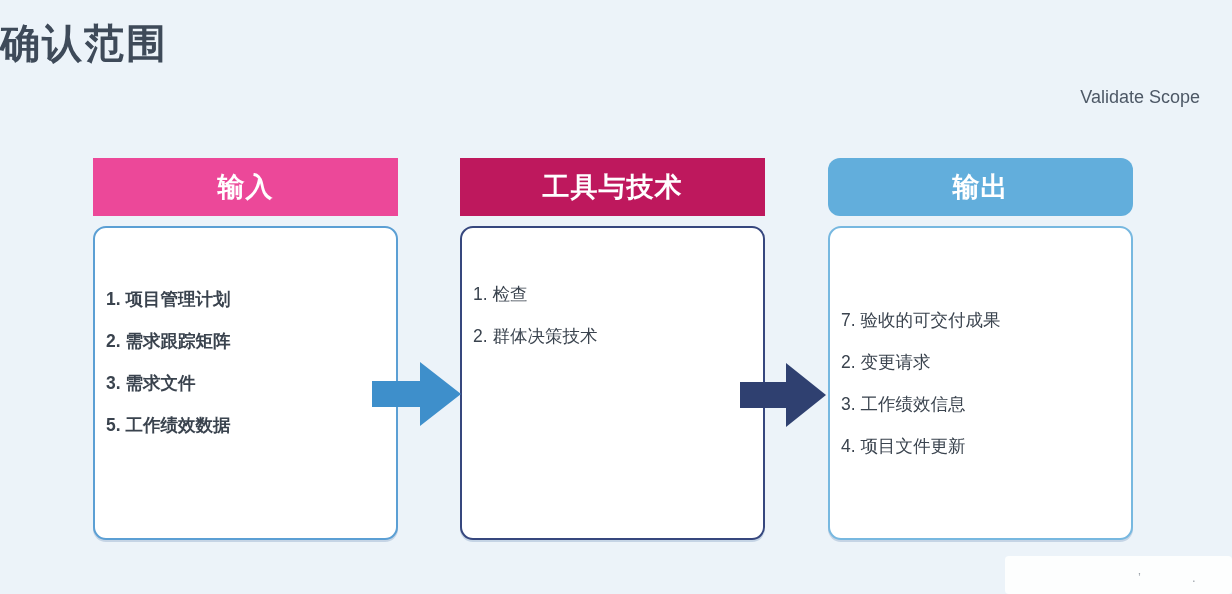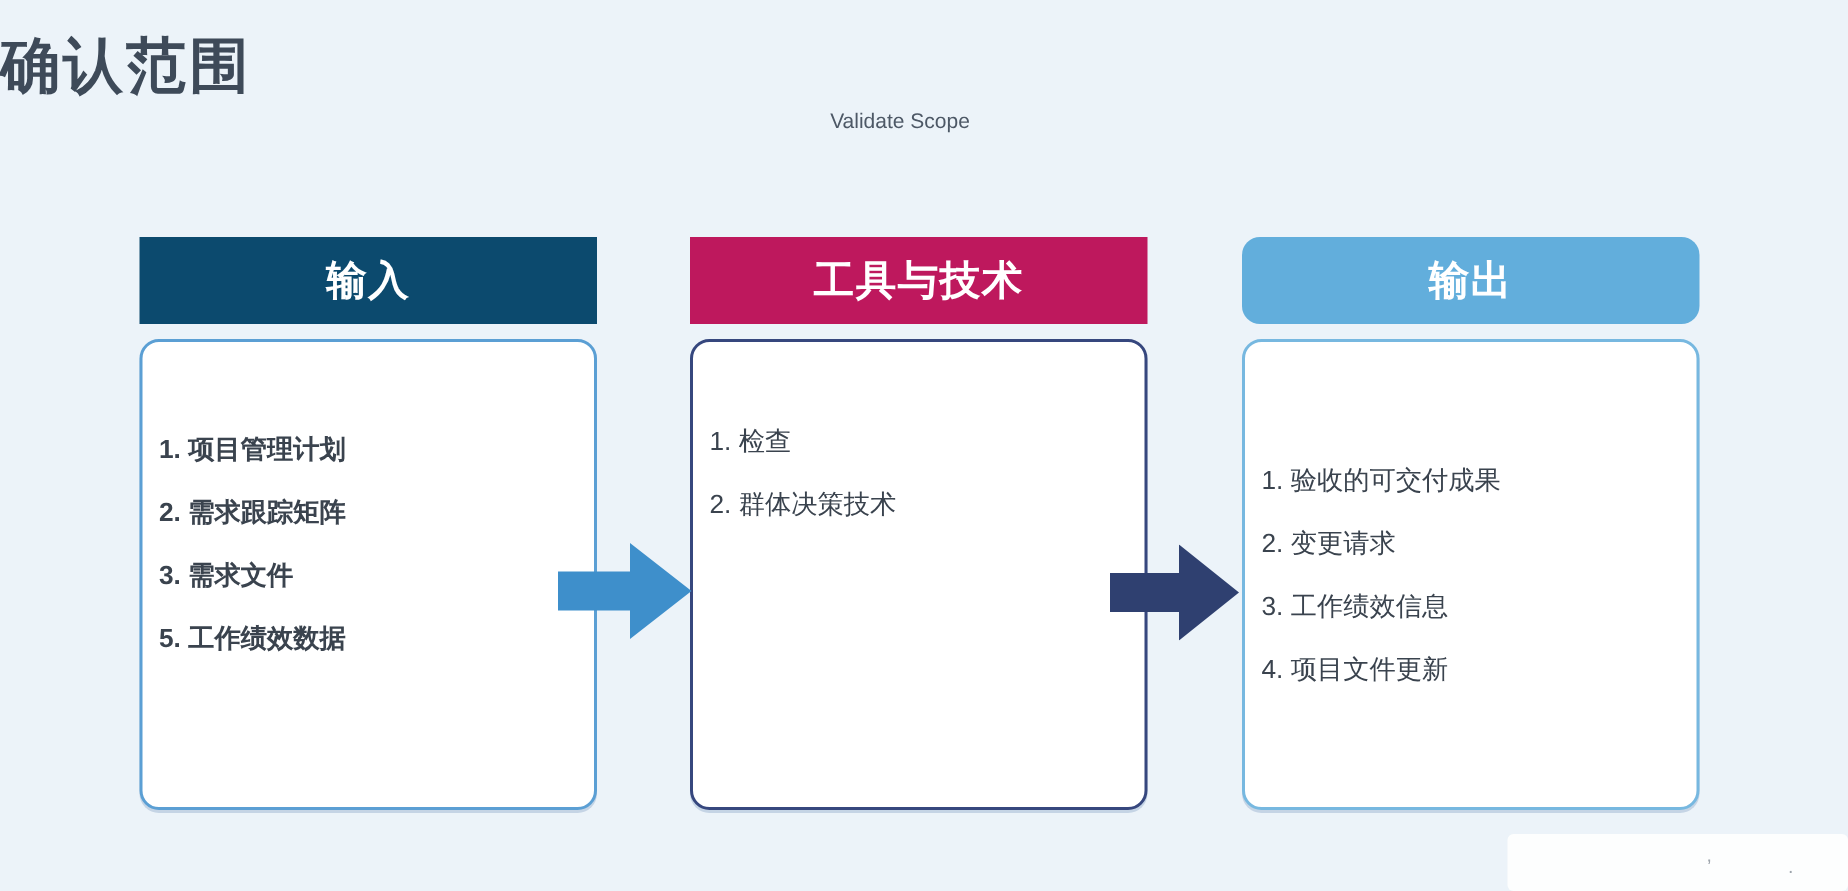--- a/index.html
+++ b/index.html
@@ -24,25 +24,25 @@
     left: 0;
     width: 1200px;
     text-align: left;
     font-size: 40px;
     font-weight: bold;
     letter-spacing: 2px;
     color: #3E4A59;
   }
   .page-subtitle {
     position: absolute;
-    top: 72px;
+    top: 87px;
     left: 0;
     width: 1200px;
-    text-align: center;
-    font-size: 14px;
+    text-align: right;
+    font-size: 18px;
     color: #4D5866;
   }
   .column {
     position: absolute;
     top: 158px;
     width: 305px;
   }
   .col-header {
     height: 58px;
     display: flex;
@@ -105,21 +105,21 @@
 </head>
 <body style="background: rgb(236, 243, 249);">
 
 <div class="stage">
 
   <div class="page-title">确认范围</div>
 
   <div class="page-subtitle">Validate Scope</div>
 
   <div class="column col-inputs" style="left:93px">
-    <div class="col-header" style="background-color: #0c4a6e;">
+    <div class="col-header" style="background-color: #ec4899;">
       <span>输入</span>
     </div>
     <div class="col-body" style="border-color: rgb(91, 159, 212); font-weight: bold;">
         <div class="list-item">1. 项目管理计划</div>
         <div class="list-item">2. 需求跟踪矩阵</div>
         <div class="list-item">3. 需求文件</div>
         <div class="list-item">5. 工作绩效数据</div>
       </div>
   </div>
 
@@ -131,21 +131,21 @@
         <div class="list-item">1. 检查</div>
         <div class="list-item">2. 群体决策技术</div>
       </div>
   </div>
 
   <div class="column col-outputs" style="left:828px">
     <div class="col-header" style="background-color: rgb(98, 174, 220); border-radius: 12px;">
       <span>输出</span>
     </div>
     <div class="col-body" style="border-color: rgb(119, 184, 224);">
-        <div class="list-item">1. 验收的可交付成果</div>
+        <div class="list-item">7. 验收的可交付成果</div>
         <div class="list-item">2. 变更请求</div>
         <div class="list-item">3. 工作绩效信息</div>
         <div class="list-item">4. 项目文件更新</div>
       </div>
   </div>
 
   <svg class="flow-arrow arrow-1" width="90" height="64" viewBox="0 0 90 64">
     <polygon points="0,19 48,19 48,0 89,32 48,64 48,45 0,45" fill="#3E8FCB"></polygon>
   </svg>
 

